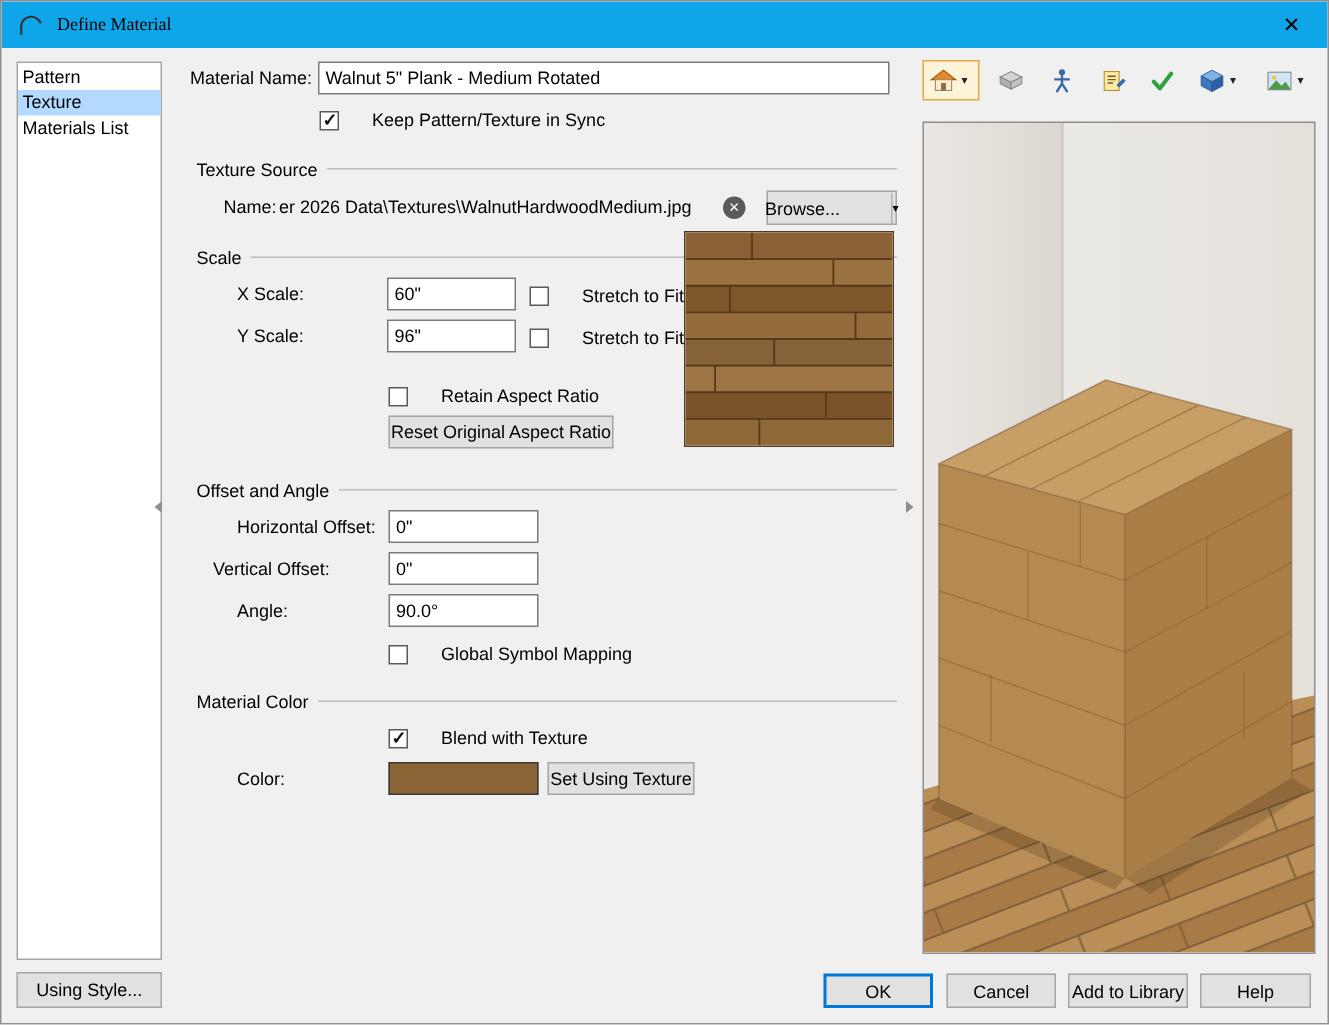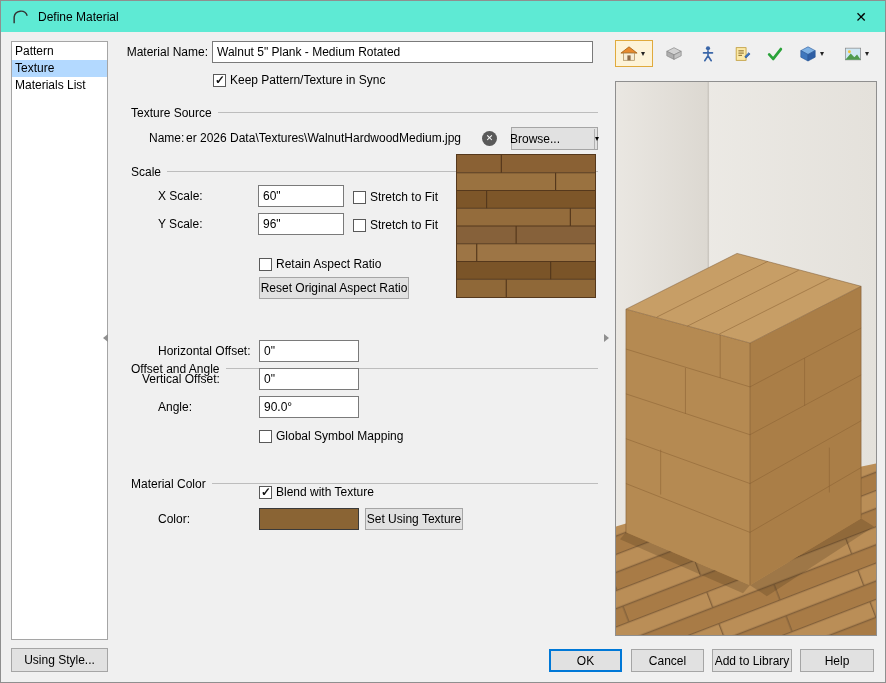--- a/index.html
+++ b/index.html
@@ -1,34 +1,34 @@
 <!DOCTYPE html>
 <html><head>
 <meta charset="utf-8">
 <style>
   html,body{margin:0;padding:0;background:#d8d8d8;}
   *{box-sizing:border-box;}
   .dialog{position:relative;width:886px;height:683px;background:#f0f0f0;border:1px solid #8f8f8f;
     font-family:"Liberation Sans",sans-serif;font-size:12px;color:#000;overflow:hidden;}
-  .titlebar{position:absolute;left:0;top:0;width:100%;height:31px;background:#5eead4;
-    display:flex;align-items:center;padding:0 10px;}
+  .titlebar{position:absolute;left:0;top:0;width:100%;height:31px;background:#0ea5e9;
+    display:flex;align-items:center;padding:0 10px;font-family:Liberation Serif, serif;}
   .title-text{margin-left:9px;font-size:12px;}
   .close-btn{position:absolute;right:4px;top:0;width:40px;height:31px;display:flex;align-items:center;
     justify-content:center;font-size:14px;cursor:default;}
   .sidebar{position:absolute;left:10px;top:40px;width:97px;height:599px;background:#fff;
     border:1px solid #a5a5a5;padding-top:1px;}
   .sideitem{height:17px;line-height:17px;padding:0 3px;white-space:nowrap;overflow:hidden;}
   .sideitem.selected{background:#b3d9ff;}
   .lbl{position:absolute;height:22px;line-height:22px;white-space:nowrap;}
   .grouptitle{position:absolute;display:flex;align-items:center;height:15px;}
   .grouptitle .t{white-space:nowrap;margin-right:6px;}
   .grouptitle .line{flex:1;border-top:1px solid #bdbdbd;}
   .input{position:absolute;height:22px;border:1px solid #7a7a7a;background:#fff;
     font:12px "Liberation Sans",sans-serif;padding:0 4px;}
-  .cbrow{position:absolute;display:flex;align-items:center;gap:4px;height:16px;}
+  .cbrow{position:absolute;display:flex;align-items:center;gap:22px;height:16px;}
   .cb{width:13px;height:13px;background:#fff;border:1px solid #595959;position:relative;flex:none;}
   .cb.checked::after{content:"✓";position:absolute;left:1px;top:-2px;font-size:12px;font-weight:bold;color:#101010;}
   .btn{position:absolute;background:#e1e1e1;border:1px solid #a5a5a5;display:flex;align-items:center;
     justify-content:center;font:12px "Liberation Sans",sans-serif;white-space:nowrap;}
   .btn.default{border:2px solid #0078d7;}
   .splitbtn{padding:0;gap:34px;}
   .splitbtn .main{flex:1;text-align:center;}
   .splitbtn .drop{width:15px;border-left:1px solid #b0b0b0;font-size:8px;text-align:center;line-height:20px;}
   .clear-icon{position:absolute;width:15px;height:15px;border-radius:50%;background:#5a5a5a;color:#fff;
     font-size:9px;line-height:15px;text-align:center;}
@@ -134,36 +134,36 @@
         <line x1="30" y1="36" x2="30" y2="54"></line>
           <line x1="115" y1="54" x2="115" y2="72"></line>
         <line x1="60" y1="72" x2="60" y2="90"></line>
           <line x1="20" y1="90" x2="20" y2="108"></line>
         <line x1="95" y1="108" x2="95" y2="126"></line>
           <line x1="50" y1="126" x2="50" y2="144"></line>
       </g>
     </svg>
   </div>
 
-  <div class="grouptitle" style="left:130px;top:318px;width:467px;margin-top:42px;">
+  <div class="grouptitle" style="left:130px;top:318px;width:467px;">
     <span class="t">Offset and Angle</span>
     <span class="line"></span>
   </div>
   <div class="lbl" style="left:157px;top:339px;">Horizontal Offset:</div>
   <input class="input" style="left: 258px; top: 339px; width: 100px;" value="0&quot;">
   <div class="lbl" style="left:141px;top:367px;">Vertical Offset:</div>
   <input class="input" style="left: 258px; top: 367px; width: 100px;" value="0&quot;">
   <div class="lbl" style="left:157px;top:395px;">Angle:</div>
   <input class="input" style="left: 258px; top: 395px; width: 100px;" value="90.0°">
   <div class="cbrow" style="left:258px;top:427px;">
     <span class="cb"></span>
     <span>Global Symbol Mapping</span>
   </div>
 
-  <div class="grouptitle" style="left:130px;top:459px;width:467px;margin-top:16px;">
+  <div class="grouptitle" style="left:130px;top:459px;width:467px;">
     <span class="t">Material Color</span>
     <span class="line"></span>
   </div>
   <div class="cbrow" style="left:258px;top:483px;">
     <span class="cb checked"></span>
     <span>Blend with Texture</span>
   </div>
   <div class="lbl" style="left:157px;top:507px;">Color:</div>
   <div class="swatch" style="left: 258px; top: 507px; width: 100px; height: 22px; background-color: rgb(138, 100, 52);"></div>
   <div class="btn" style="left:364px;top:507px;width:98px;height:22px;">

